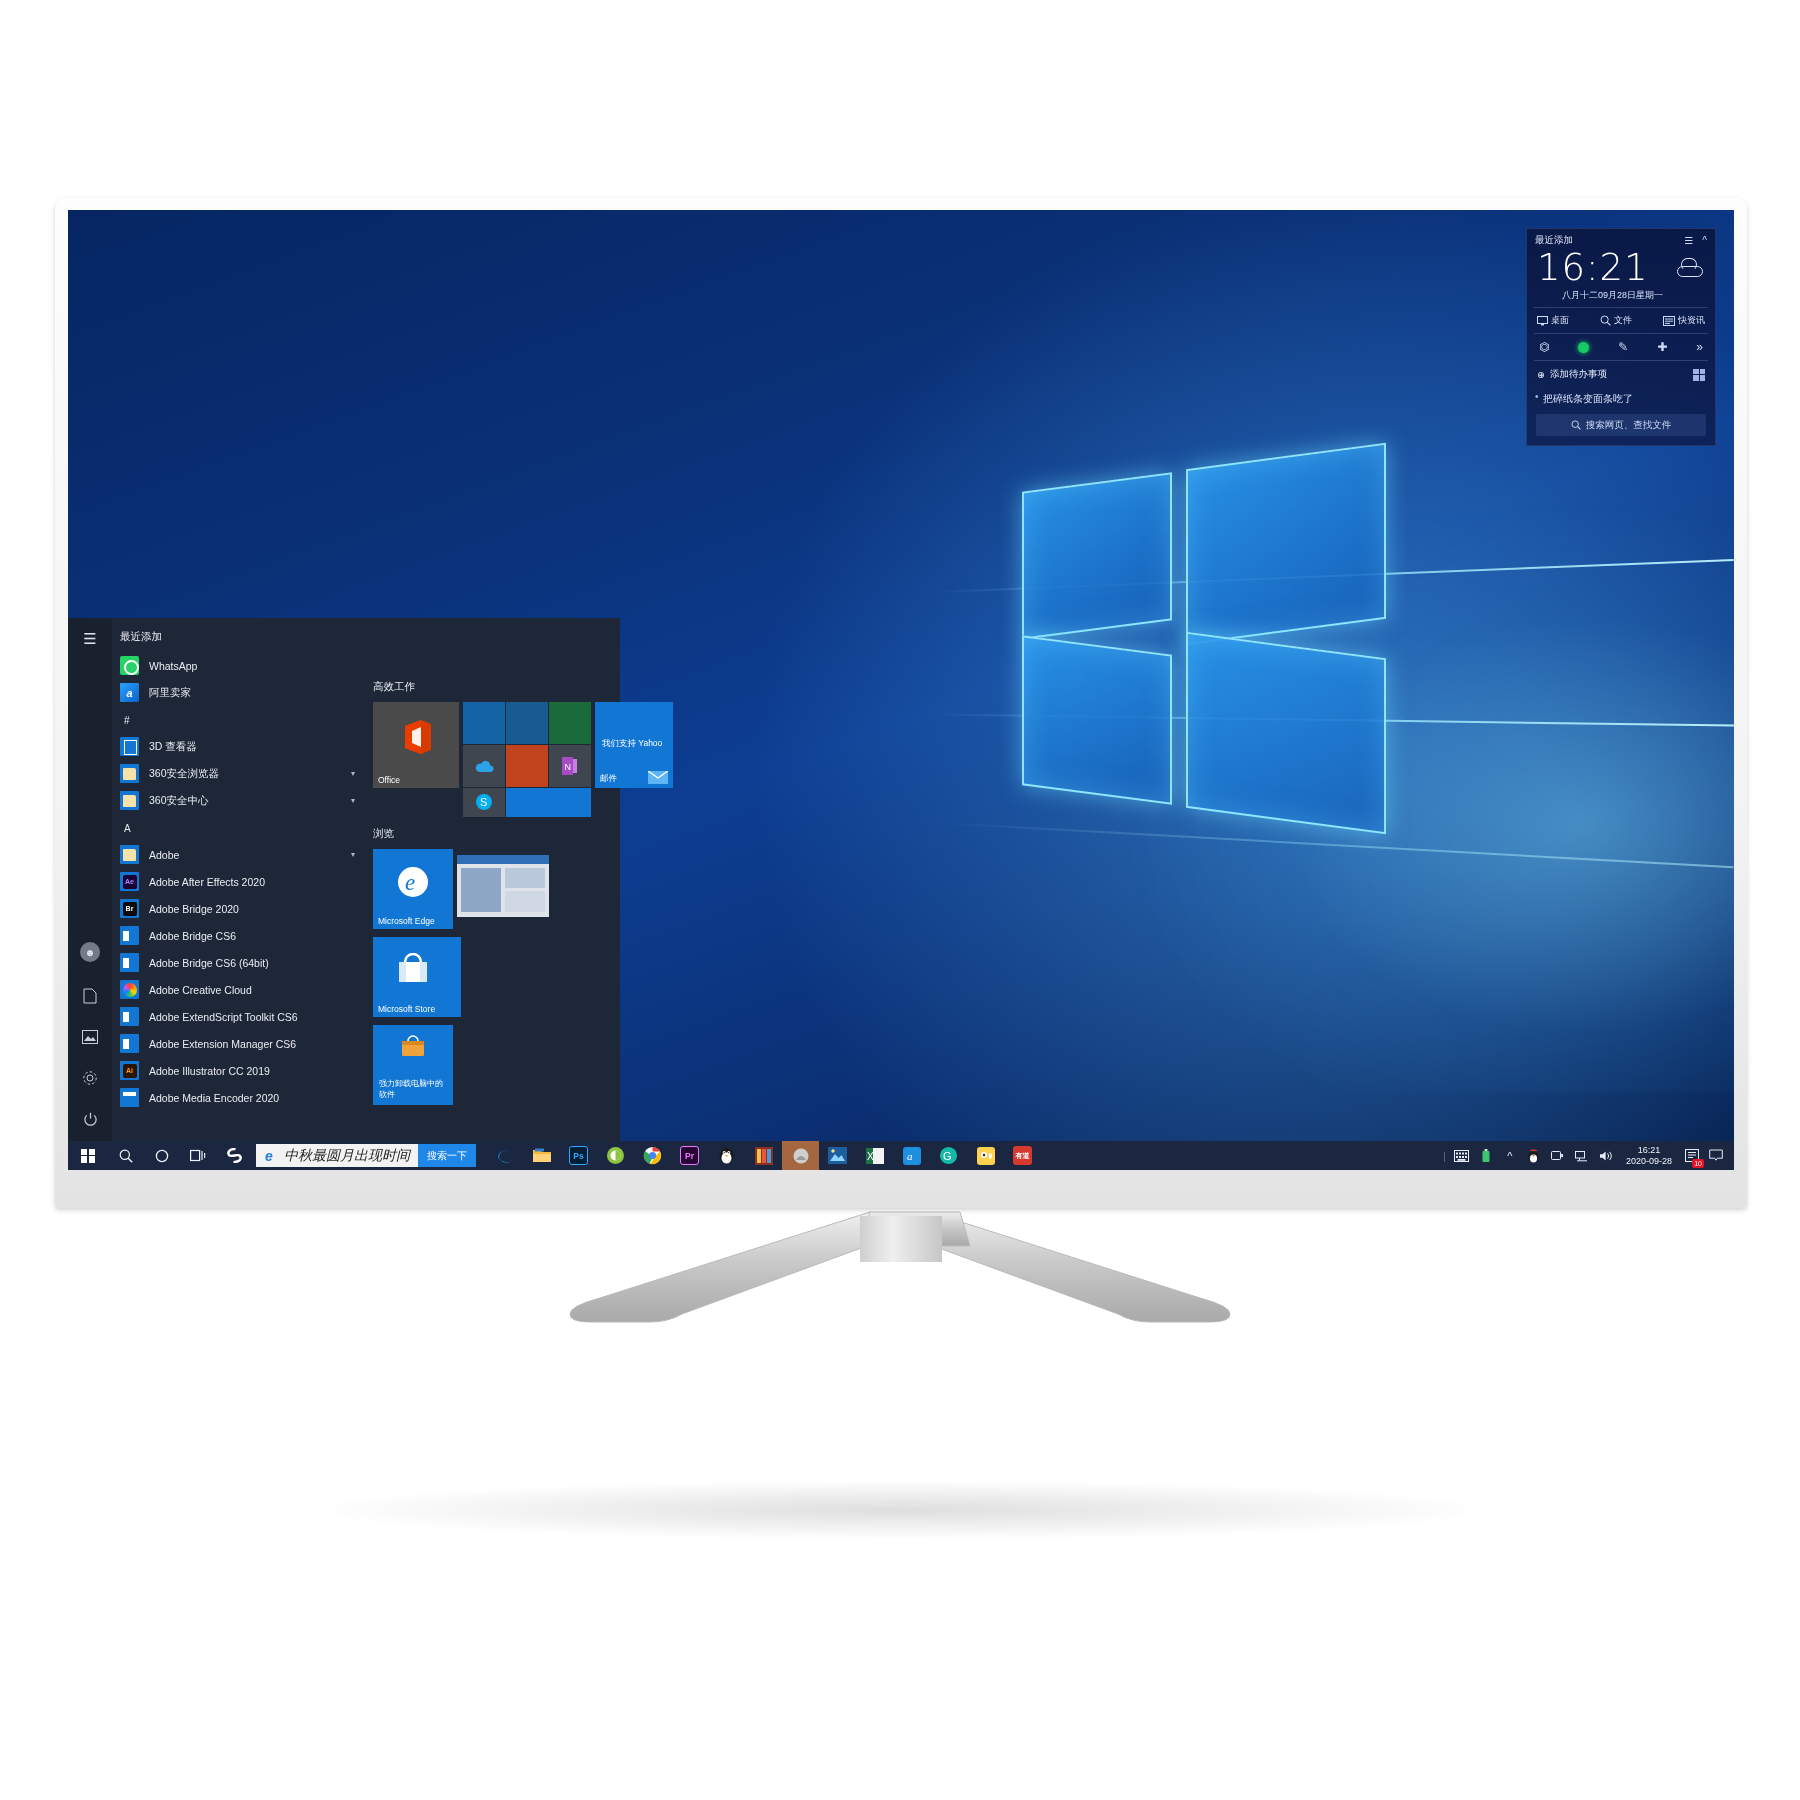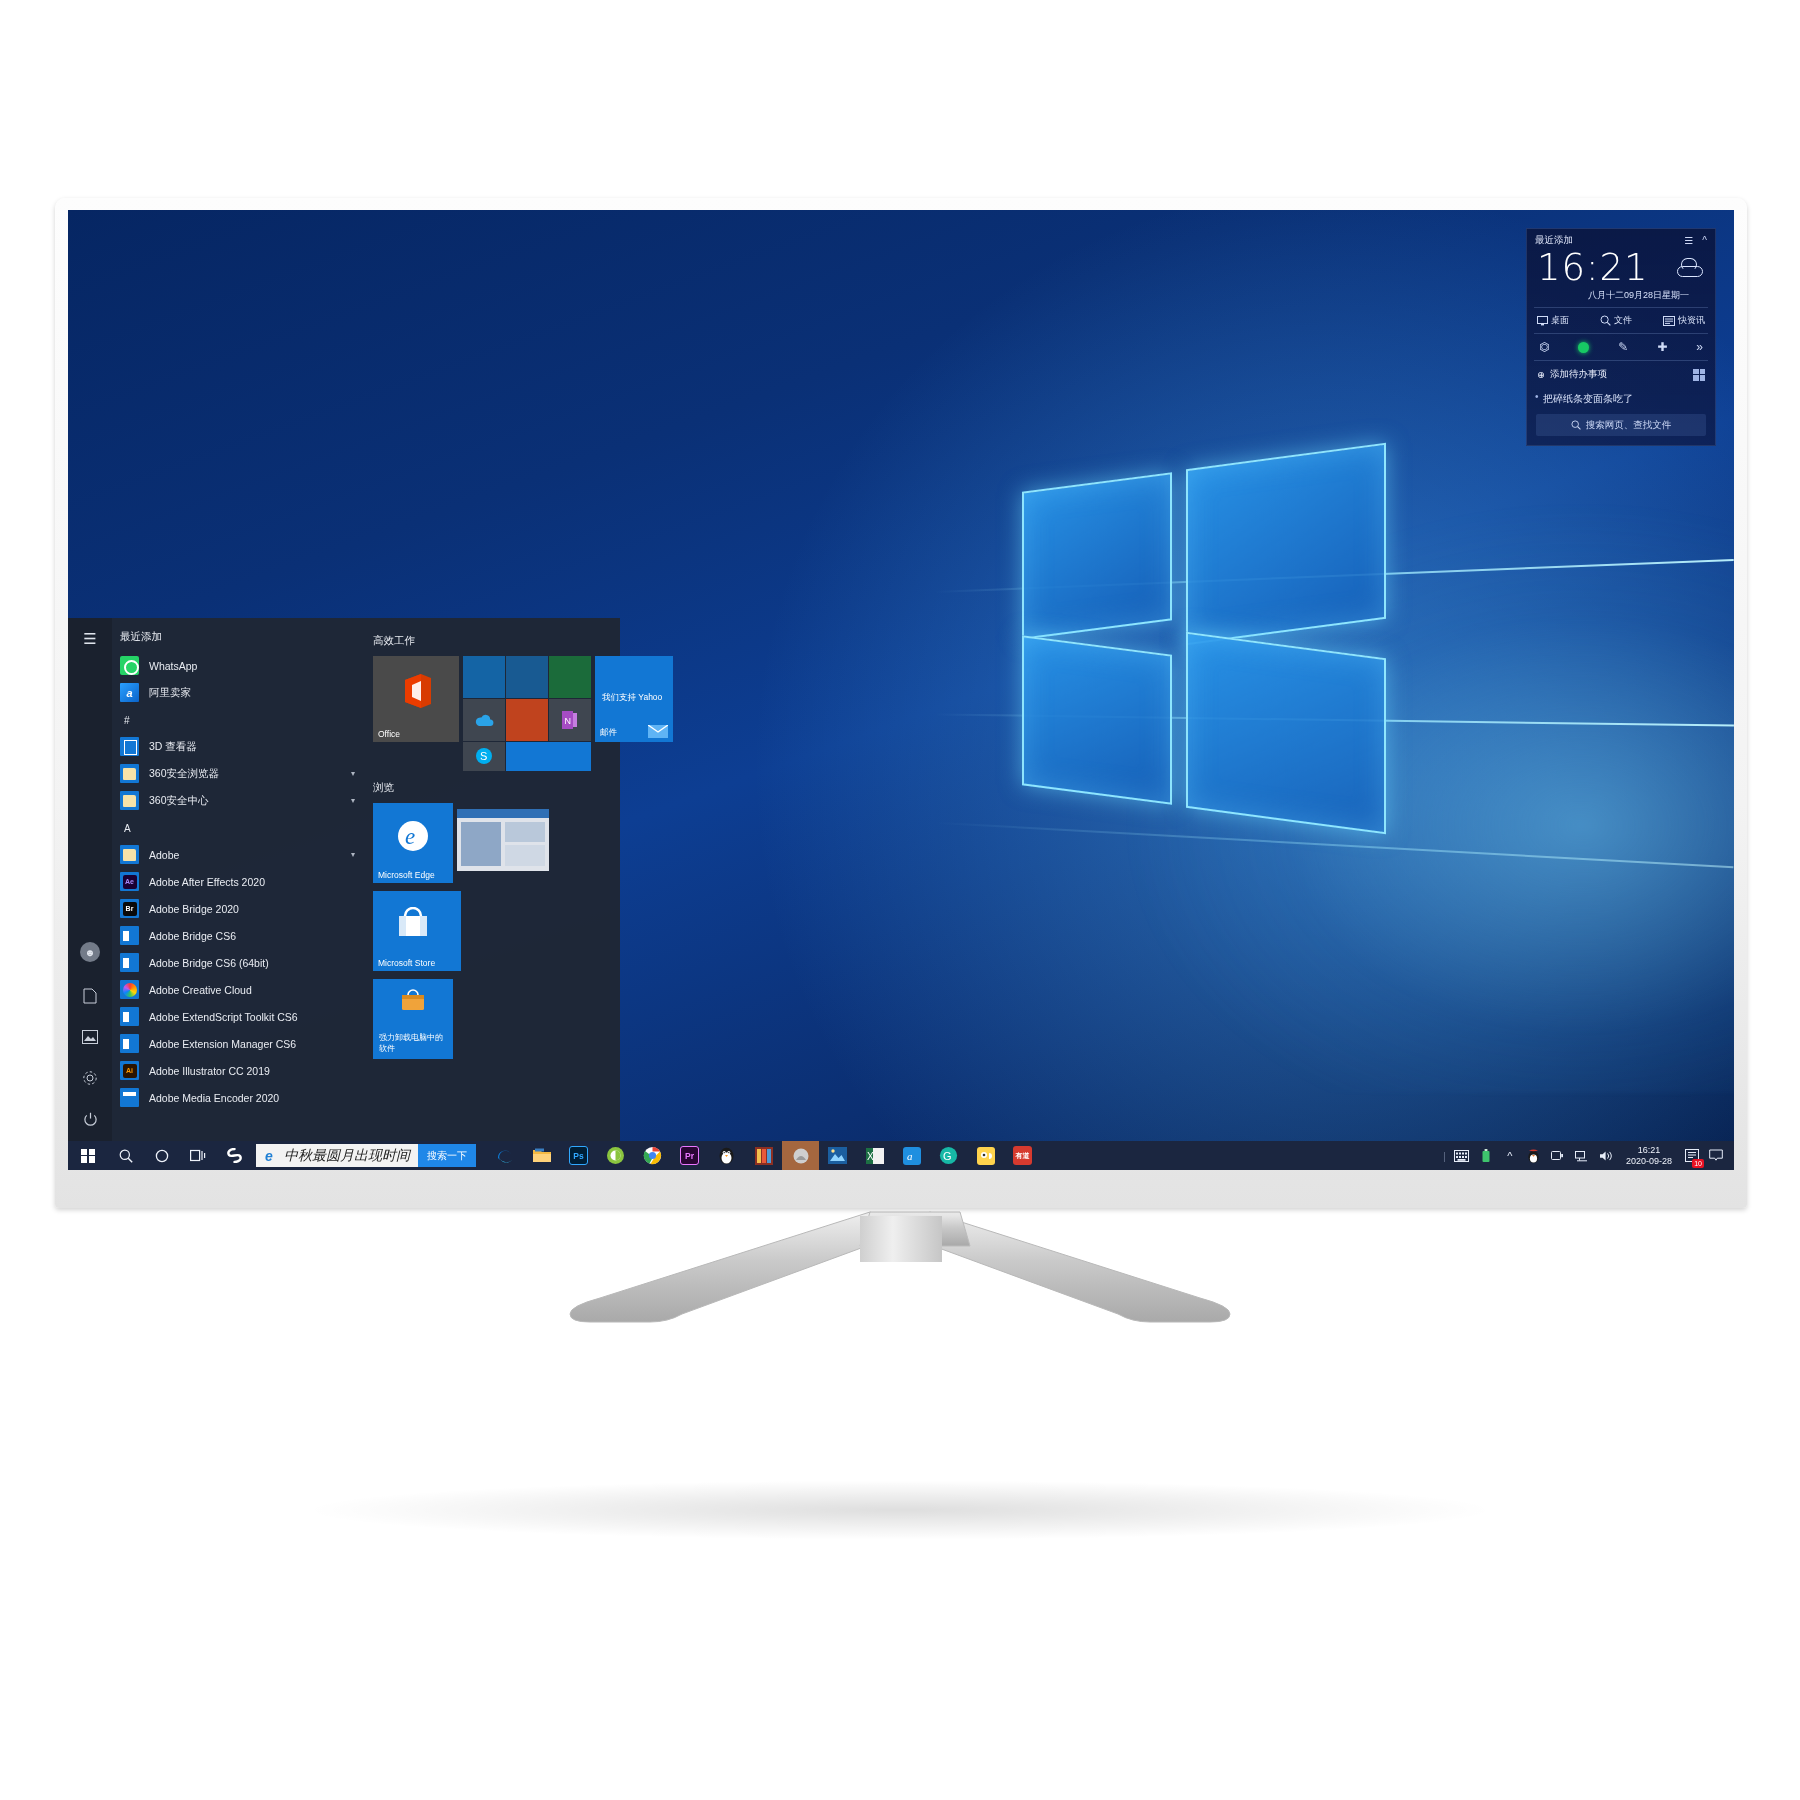--- a/index.html
+++ b/index.html
@@ -97,21 +97,21 @@
     padding:5px 8px 2px 8px; }
   .as-title { font-size:9.5px; color:#e6ecff; }
   .as-head-icons { display:flex; gap:9px; align-items:center; color:#cfd9f5; font-size:10px; }
   .as-clock-row { display:flex; align-items:center; justify-content:space-between; padding:0 10px; }
   .as-time { font-size:37px; font-weight:300; letter-spacing:1px; line-height:1; color:#ffffff;
     font-family:"DejaVu Sans", sans-serif; }
   .cloud-icon { width:30px; height:20px; position:relative; }
   .cloud-icon span { position:absolute; border:1.6px solid #dbe6ff; border-radius:999px; background:transparent;}
   .cloud-icon .c1 { left:2px; bottom:1px; width:26px; height:11px; }
   .cloud-icon .c2 { left:6px; top:0px;   width:16px; height:13px; border-bottom-color:transparent; }
-  .as-dates { display:flex; justify-content:flex-end; padding:3px 26px 5px 9px; font-size:9px; color:#d8e2fb; }
+  .as-dates { display:flex; justify-content:center; padding:3px 26px 5px 9px; font-size:9px; color:#d8e2fb; }
   .as-div { height:1px; background: rgba(160,190,245,.22); margin:0 7px; }
   .as-row { display:flex; justify-content:space-between; align-items:center; padding:6px 10px; }
   .as-cell { display:flex; align-items:center; gap:3px; font-size:9px; color:#dce5fb; }
   .as-iconrow { display:flex; justify-content:space-between; align-items:center; padding:6px 12px; color:#cfdbf7; font-size:12px;}
   .dot-green { width:11px; height:11px; border-radius:50%; background:#17c964; box-shadow:0 0 5px #17c964; display:inline-block; }
   .as-todo { display:flex; align-items:center; justify-content:space-between; padding:7px 10px; }
   .as-todo-left { display:flex; align-items:center; gap:5px; font-size:9.5px; }
   .grid4 { display:grid; grid-template-columns:1fr 1fr; gap:1px; width:12px; height:12px; }
   .grid4 i { background:#9fb4e4; display:block; }
   .as-note { padding:4px 10px 8px 16px; font-size:10px; color:#dbe4fb; position:relative; }
@@ -171,21 +171,21 @@
   .ico-wa { background:#25d366; border-radius:2px; position:relative; }
   .ico-wa::after{content:""; position:absolute; left:4px; top:4px; width:11px; height:11px;
     border:2px solid #fff; border-radius:50%; }
   .ico-ali { background: linear-gradient(135deg,#2aa0ff,#0a63c9); position:relative; }
   .ico-ali::after{content:"a"; position:absolute; inset:0; display:flex;align-items:center;justify-content:center;
     color:#fff; font-size:11px; font-style:italic;}
   .ico-3d { background:#1277d4; position:relative; }
   .ico-3d::after{content:""; position:absolute; left:4px; top:3px; width:11px; height:13px;
     border:1.5px solid #fff; }
 
-  .sm-tiles { flex:1; padding:14px 10px 0 0; }
+  .sm-tiles { flex:1; padding:14px 10px 0 0;margin-top:46px; }
   .tile-group-title { color:#e8ebf1; font-size:10.5px; padding:2px 0 8px 6px; }
   .tile-area { padding-left:6px; }
   .tile { position:absolute; }
   .tile-label { position:absolute; left:5px; bottom:3px; font-size:8.5px; color:#fff; }
 
   
   .taskbar {
     position:absolute; left:0; right:0; bottom:0; height:29px;
     background:#1b2640; display:flex; align-items:center;
   }

